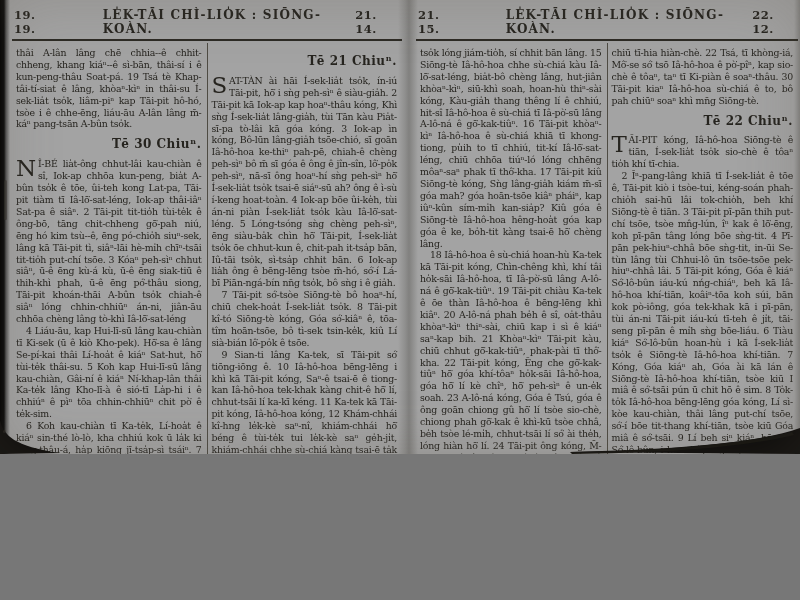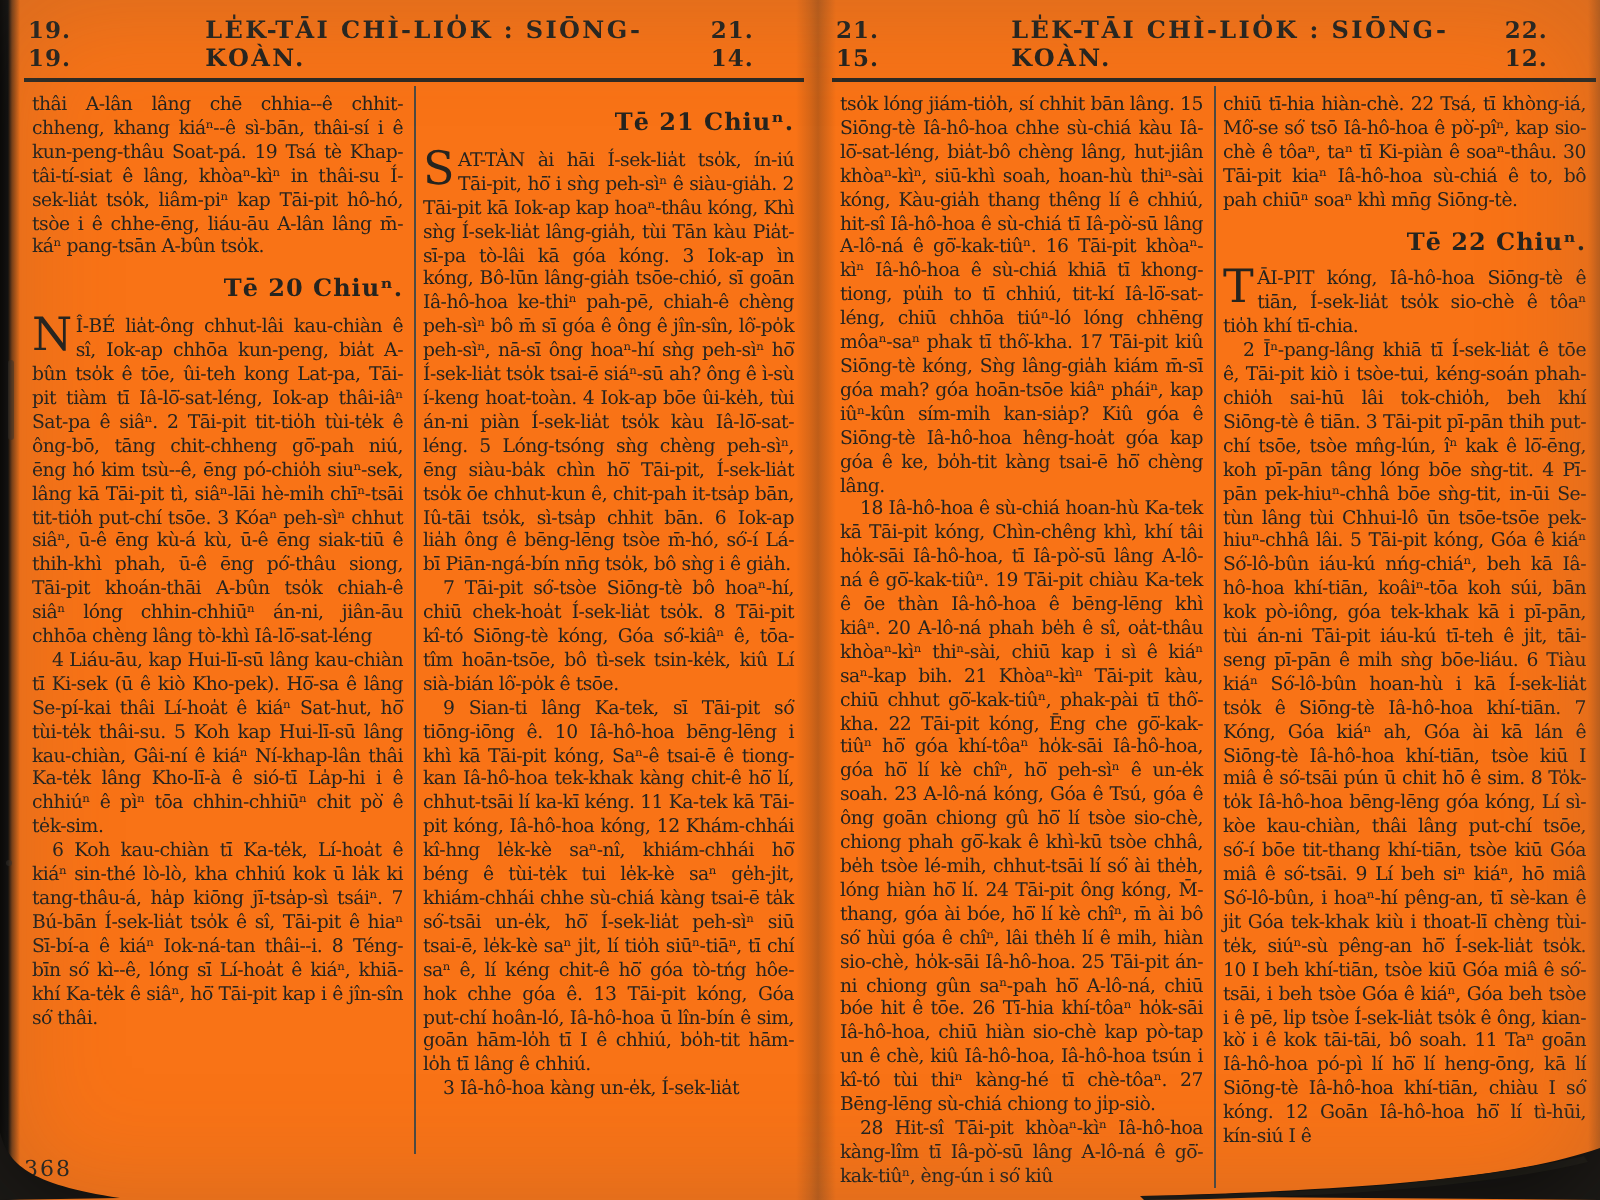--- a/index.html
+++ b/index.html
@@ -1,16 +1,16 @@
 <!DOCTYPE html>
 <html><head>
 <meta charset="utf-8">
 <style>
   html,body{margin:0;padding:0;background:#777;}
-  .scan{position:relative;width:800px;height:600px;background:#f97316;overflow:hidden;
+  .scan{position:relative;width:800px;height:454px;background:#a3a3a3;overflow:hidden;
         font-family:"DejaVu Serif", serif;color:#26241f;}
   .scan::after{content:"";position:absolute;inset:0;pointer-events:none;
         box-shadow:inset 0 0 60px rgba(90,85,70,.25);}
   .edge-bar{position:absolute;left:0;top:0;width:10px;height:600px;
         background:linear-gradient(90deg,#000 0,#0a0a0a 4px,rgba(20,20,20,.55) 6px,rgba(0,0,0,0) 10px);}
   .gutter{position:absolute;left:398px;top:0;width:20px;height:600px;
         background:linear-gradient(90deg,rgba(0,0,0,0) 0,rgba(40,38,32,.16) 35%,rgba(40,38,32,.28) 55%,rgba(0,0,0,0) 100%);}
   .right-shade{position:absolute;right:0;top:0;width:6px;height:600px;
         background:linear-gradient(270deg,rgba(40,38,32,.25),rgba(0,0,0,0));}
   .page{position:absolute;top:8px;height:586px;display:flex;flex-direction:column;}
@@ -45,21 +45,21 @@
 
   <div class="page page-left">
     <div class="hdr">
       <span class="ref">19. 19.</span>
       <span class="title">LE̍K-TĀI CHÌ-LIO̍K : SIŌNG-KOÀN.</span>
       <span class="ref">21. 14.</span>
     </div>
     <div class="cols">
       <div class="col">
           <p class="cont">thâi A-lân lâng chē chhia--ê chhit-chheng, khang kiáⁿ--ê sì-bān, thâi-sí i ê kun-peng-thâu Soat-pá. 19 Tsá tè Khap-tâi-tí-siat ê lâng, khòaⁿ-kìⁿ in thâi-su Í-sek-lia̍t tso̍k, liâm-piⁿ kap Tāi-pit hô-hó, tsòe i ê chhe-ēng, liáu-āu A-lân lâng m̄-káⁿ pang-tsān A-bûn tso̍k.</p>
-          <h3 class="heading">Tē 20 Chiuⁿ.</h3>
+          <h3 class="heading">Tē 30 Chiuⁿ.</h3>
           <p class="dropcap">NÎ-BÉ lia̍t-ông chhut-lâi kau-chiàn ê sî, Iok-ap chhōa kun-peng, bia̍t A-bûn tso̍k ê tōe, ûi-teh kong Lat-pa, Tāi-pit tiàm tī Iâ-lō͘-sat-léng, Iok-ap thâi-iâⁿ Sat-pa ê siâⁿ. 2 Tāi-pit tit-tio̍h tùi-te̍k ê ông-bō, tāng chit-chheng gō͘-pah niú, ēng hó kim tsù--ê, ēng pó-chio̍h siuⁿ-sek, lâng kā Tāi-pit tì, siâⁿ-lāi hè-mi̍h chīⁿ-tsāi tit-tio̍h put-chí tsōe. 3 Kóaⁿ peh-sìⁿ chhut siâⁿ, ū-ê ēng kù-á kù, ū-ê ēng siak-tiū ê thih-khì phah, ū-ê ēng pó͘-thâu siong, Tāi-pit khoán-thāi A-bûn tso̍k chiah-ê siâⁿ lóng chhin-chhiūⁿ án-ni, jiân-āu chhōa chèng lâng tò-khì Iâ-lō͘-sat-léng</p>
           <p class="para">4 Liáu-āu, kap Hui-lī-sū lâng kau-chiàn tī Ki-sek (ū ê kiò Kho-pek). Hō͘-sa ê lâng Se-pí-kai thâi Lí-hoa̍t ê kiáⁿ Sat-hut, hō͘ tùi-te̍k thâi-su. 5 Koh kap Hui-lī-sū lâng kau-chiàn, Gâi-ní ê kiáⁿ Ní-khap-lân thâi Ka-te̍k lâng Kho-lī-à ê sió-tī La̍p-hi i ê chhiúⁿ ê pìⁿ tōa chhin-chhiūⁿ chit pò͘ ê te̍k-sim.</p>
           <p class="para">6 Koh kau-chiàn tī Ka-te̍k, Lí-hoa̍t ê kiáⁿ sin-thé lò-lò, kha chhiú kok ū la̍k ki tang-thâu-á, ha̍p kiōng jī-tsa̍p-sì tsáiⁿ. 7 Bú-bān Í-sek-lia̍t tso̍k ê sî, Tāi-pit ê hiaⁿ Sī-bí-a ê kiáⁿ Iok-ná-tan thâi--i. 8 Téng-bīn só͘ kì--ê, lóng sī Lí-hoa̍t ê kiáⁿ, khiā-khí Ka-te̍k ê siâⁿ, hō͘ Tāi-pit kap i ê jîn-sîn só͘ thâi.</p>
         </div>
       <div class="col">
           <h3 class="heading">Tē 21 Chiuⁿ.</h3>
           <p class="dropcap">SAT-TÀN ài hāi Í-sek-lia̍t tso̍k, ín-iú Tāi-pit, hō͘ i sǹg peh-sìⁿ ê siàu-gia̍h. 2 Tāi-pit kā Iok-ap kap hoaⁿ-thâu kóng, Khì sǹg Í-sek-lia̍t lâng-gia̍h, tùi Tān kàu Pia̍t-sī-pa tò-lâi kā góa kóng. 3 Iok-ap ìn kóng, Bô-lūn lâng-gia̍h tsōe-chió, sī goān Iâ-hô-hoa ke-thiⁿ pah-pē, chiah-ê chèng peh-sìⁿ bô m̄ sī góa ê ông ê jîn-sîn, lô͘-po̍k peh-sìⁿ, nā-sī ông hoaⁿ-hí sǹg peh-sìⁿ hō͘ Í-sek-lia̍t tso̍k tsai-ē siáⁿ-sū ah? ông ê ì-sù í-keng hoat-toàn. 4 Iok-ap bōe ûi-ke̍h, tùi án-ni piàn Í-sek-lia̍t tso̍k kàu Iâ-lō͘-sat-léng. 5 Lóng-tsóng sǹg chèng peh-sìⁿ, ēng siàu-ba̍k chìn hō͘ Tāi-pit, Í-sek-lia̍t tso̍k ōe chhut-kun ê, chit-pah it-tsa̍p bān, Iû-tāi tso̍k, sì-tsa̍p chhit bān. 6 Iok-ap lia̍h ông ê bēng-lēng tsòe m̄-hó, só͘-í Lá-bī Piān-ngá-bín nn̄g tso̍k, bô sǹg i ê gia̍h.</p>
           <p class="para">7 Tāi-pit só͘-tsòe Siōng-tè bô hoaⁿ-hí, chiū chek-hoa̍t Í-sek-lia̍t tso̍k. 8 Tāi-pit kî-tó Siōng-tè kóng, Góa só͘-kiâⁿ ê, tōa-tîm hoān-tsōe, bô tì-sek tsin-ke̍k, kiû Lí sià-bián lô͘-po̍k ê tsōe.</p>
           <p class="para">9 Sian-ti lâng Ka-tek, sī Tāi-pit só͘ tiōng-iōng ê. 10 Iâ-hô-hoa bēng-lēng i khì kā Tāi-pit kóng, Saⁿ-ê tsai-ē ê tiong-kan Iâ-hô-hoa tek-khak kàng chit-ê hō͘ lí, chhut-tsāi lí ka-kī kéng. 11 Ka-tek kā Tāi-pit kóng, Iâ-hô-hoa kóng, 12 Khám-chhái kî-hng le̍k-kè saⁿ-nî, khiám-chhái hō͘ béng ê tùi-te̍k tui le̍k-kè saⁿ ge̍h-ji̍t, khiám-chhái chhe sù-chiá kàng tsai-ē ta̍k só͘-tsāi un-e̍k, hō͘ Í-sek-lia̍t peh-sìⁿ siū tsai-ē, le̍k-kè saⁿ ji̍t, lí tio̍h siūⁿ-tiāⁿ, tī chí saⁿ ê, lí kéng chit-ê hō͘ góa tò-tńg hôe-hok chhe góa ê. 13 Tāi-pit kóng, Góa put-chí hoân-ló, Iâ-hô-hoa ū lîn-bín ê sim, goān hām-lo̍h tī I ê chhiú, bo̍h-tit hām-lo̍h tī lâng ê chhiú.</p>
           <p class="para">3 Iâ-hô-hoa kàng un-e̍k, Í-sek-lia̍t</p>

